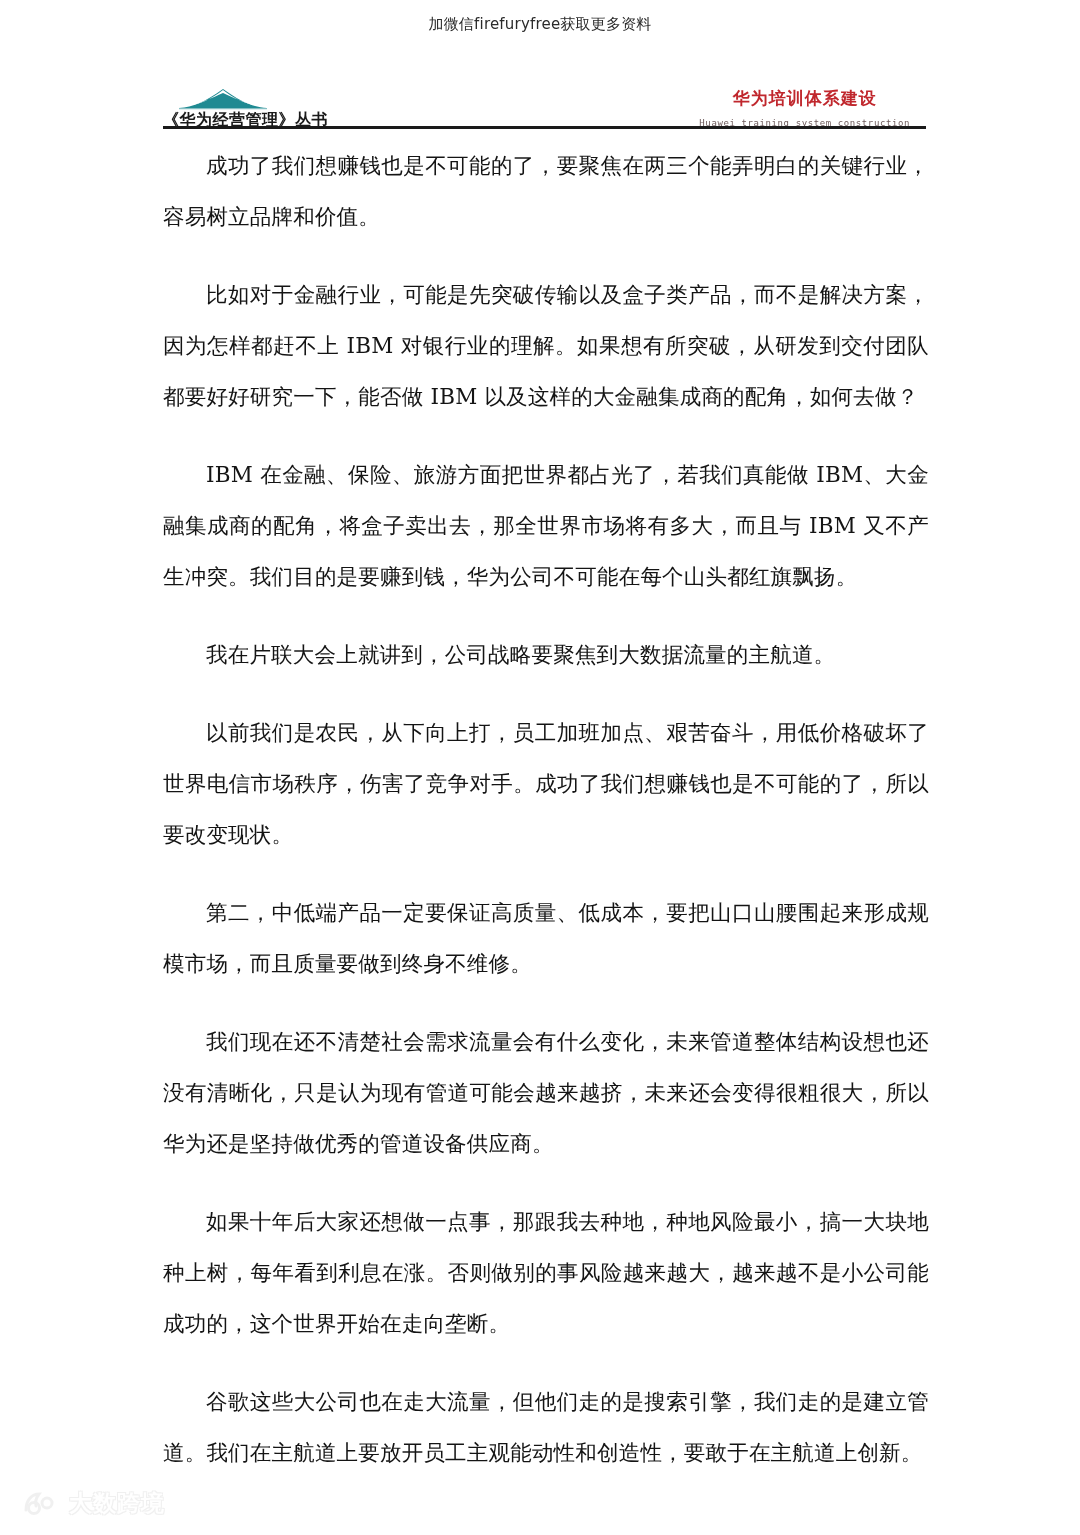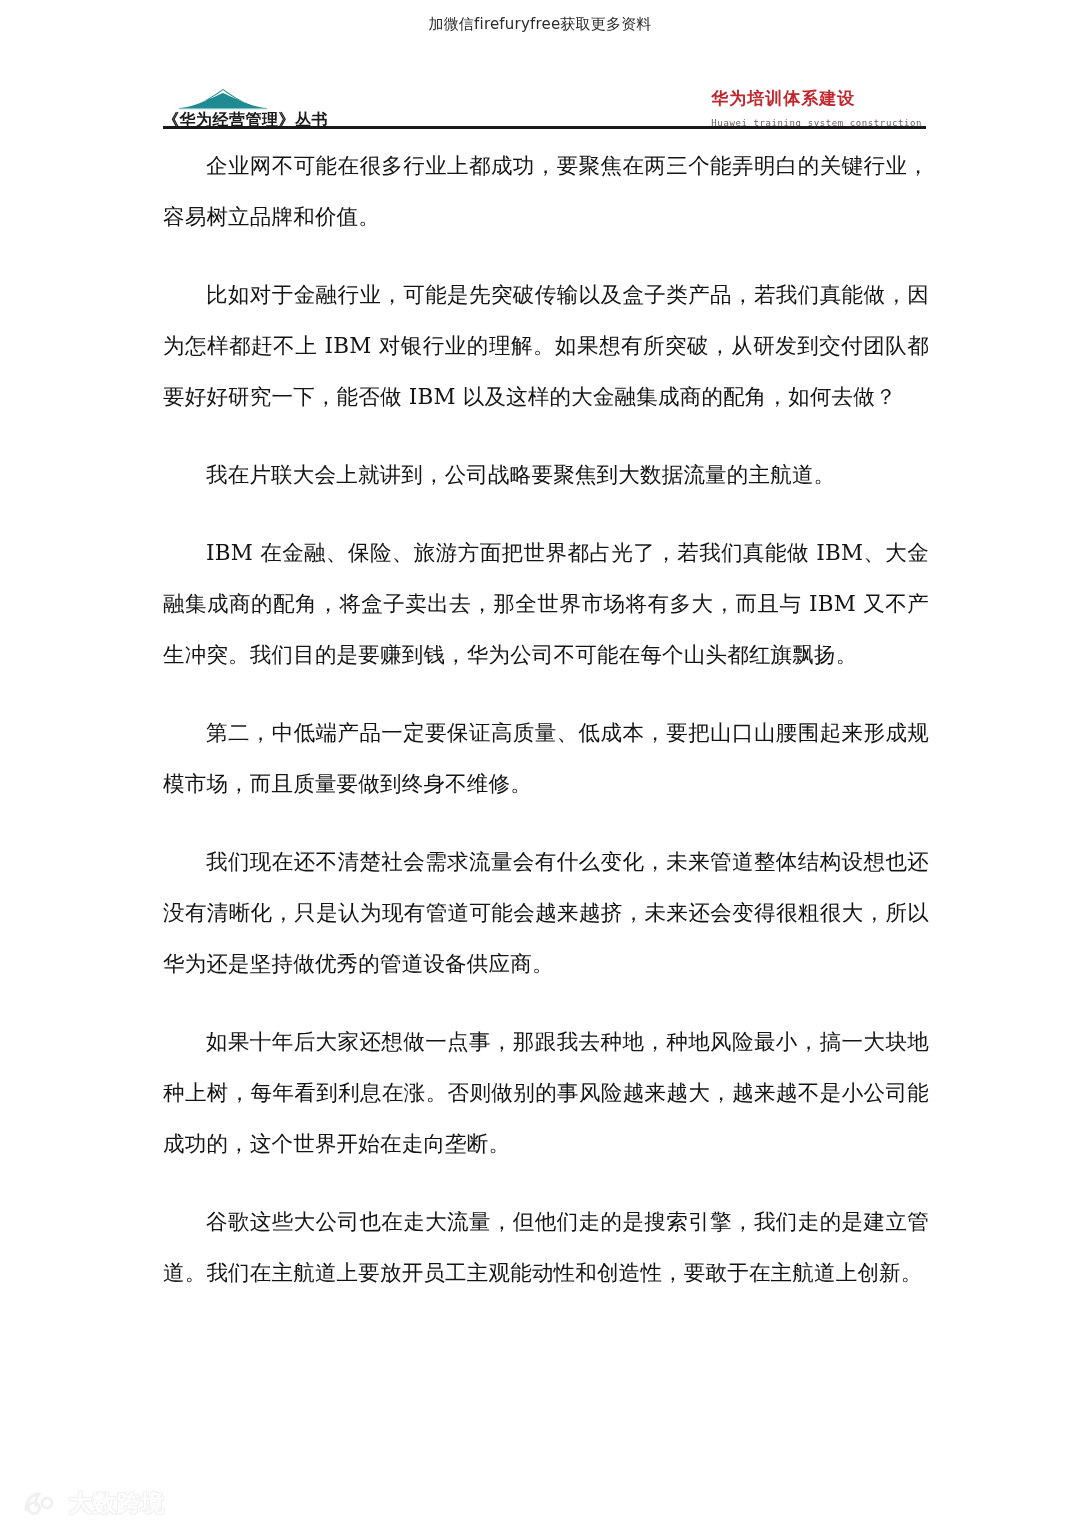--- a/index.html
+++ b/index.html
@@ -71,23 +71,23 @@
     font-family: "DejaVu Serif", "Liberation Serif", serif;
     font-weight: bold;
     font-size: 16px;
     color: #1a1a1a;
     letter-spacing: 0.5px;
     line-height: 1;
     white-space: nowrap;
   }
   .header-right {
     position: absolute;
-    right: 4px;
+    right: 16px;
     bottom: 6px;
-    text-align: left;
+    text-align: center;
   }
   .unit-title-cn {
     font-family: "DejaVu Sans", "Liberation Sans", sans-serif;
     font-weight: bold;
     font-size: 17px;
     color: #c0272d;
     letter-spacing: 1px;
     line-height: 1.2;
     white-space: nowrap;
   }
@@ -181,24 +181,25 @@
 
     <div class="header-right">
       <div class="unit-title-cn">华为培训体系建设</div>
       <div class="unit-title-en">Huawei training system construction</div>
     </div>
 
   </div>
   <div class="header-rule"></div>
 
   <div class="doc-body">
-    <p class="para">企业网不可能在很多行业上都成功，要聚焦在两三个能弄明白的关键行业，容易树立品牌和价值。</p>
-    <p class="para">比如对于金融行业，可能是先突破传输以及盒子类产品，若我们真能做，因为怎样都赶不上 IBM 对银行业的理解。如果想有所突破，从研发到交付团队都要好好研究一下，能否做 IBM 以及这样的大金融集成商的配角，如何去做？</p>
+    <p class="para">成功了我们想赚钱也是不可能的了，要聚焦在两三个能弄明白的关键行业，容易树立品牌和价值。</p>
+    <p class="para">比如对于金融行业，可能是先突破传输以及盒子类产品，而不是解决方案，因为怎样都赶不上 IBM 对银行业的理解。如果想有所突破，从研发到交付团队都要好好研究一下，能否做 IBM 以及这样的大金融集成商的配角，如何去做？</p>
+    <p class="para">IBM 在金融、保险、旅游方面把世界都占光了，若我们真能做 IBM、大金融集成商的配角，将盒子卖出去，那全世界市场将有多大，而且与 IBM 又不产生冲突。我们目的是要赚到钱，华为公司不可能在每个山头都红旗飘扬。</p>
     <p class="para">我在片联大会上就讲到，公司战略要聚焦到大数据流量的主航道。</p>
-    <p class="para">IBM 在金融、保险、旅游方面把世界都占光了，若我们真能做 IBM、大金融集成商的配角，将盒子卖出去，那全世界市场将有多大，而且与 IBM 又不产生冲突。我们目的是要赚到钱，华为公司不可能在每个山头都红旗飘扬。</p>
+    <p class="para">以前我们是农民，从下向上打，员工加班加点、艰苦奋斗，用低价格破坏了世界电信市场秩序，伤害了竞争对手。成功了我们想赚钱也是不可能的了，所以要改变现状。</p>
     <p class="para">第二，中低端产品一定要保证高质量、低成本，要把山口山腰围起来形成规模市场，而且质量要做到终身不维修。</p>
     <p class="para">我们现在还不清楚社会需求流量会有什么变化，未来管道整体结构设想也还没有清晰化，只是认为现有管道可能会越来越挤，未来还会变得很粗很大，所以华为还是坚持做优秀的管道设备供应商。</p>
     <p class="para">如果十年后大家还想做一点事，那跟我去种地，种地风险最小，搞一大块地种上树，每年看到利息在涨。否则做别的事风险越来越大，越来越不是小公司能成功的，这个世界开始在走向垄断。</p>
     <p class="para">谷歌这些大公司也在走大流量，但他们走的是搜索引擎，我们走的是建立管道。我们在主航道上要放开员工主观能动性和创造性，要敢于在主航道上创新。</p>
   </div>
 
   <div class="watermark">
     <div class="wm-logo">
       <svg width="38" height="30" viewBox="0 0 38 30" xmlns="http://www.w3.org/2000/svg">
         <path d="M4 21 C4 11 10 5 17 5 C14 9 13 13 14 17" fill="none" stroke="#e2e2e2" stroke-width="3" stroke-linecap="round"></path>

